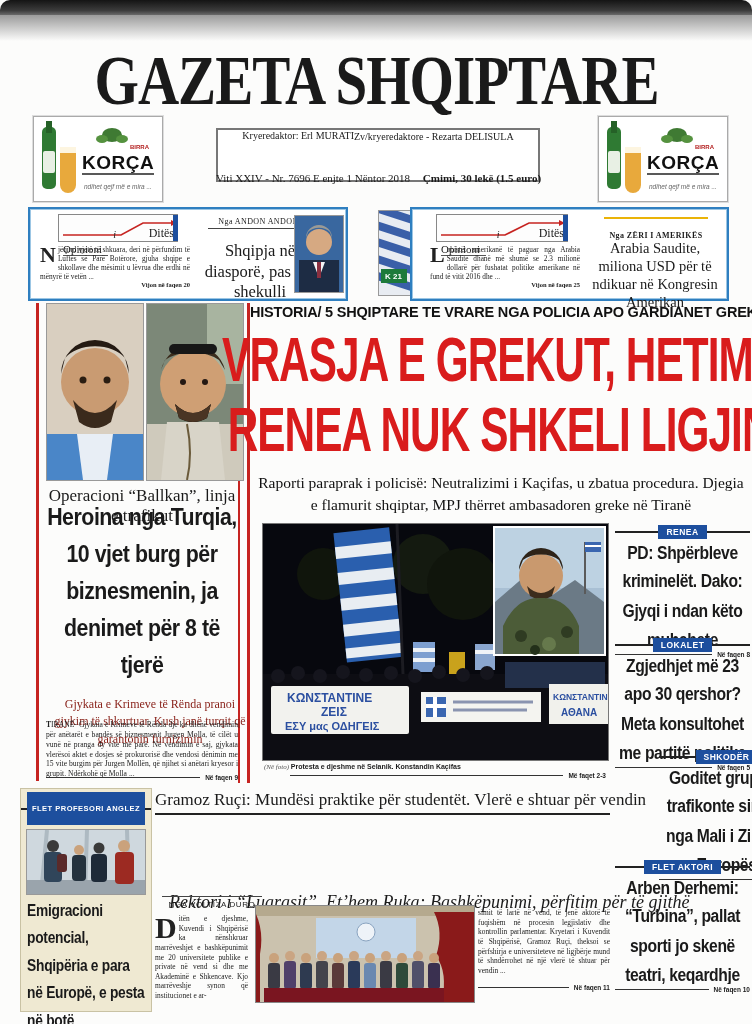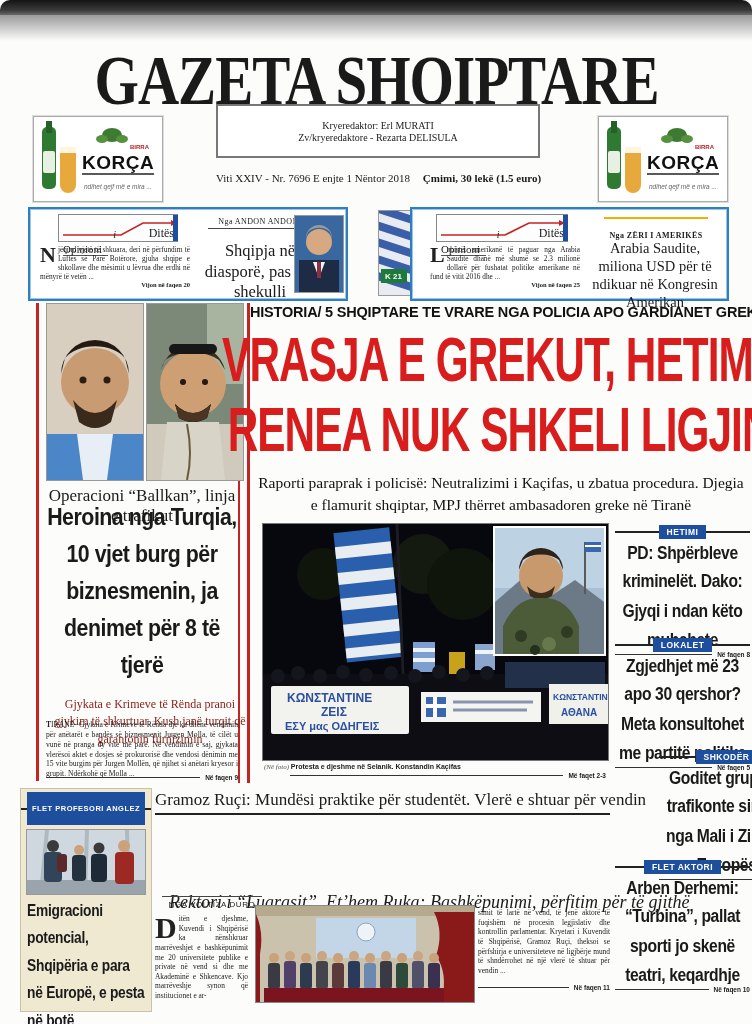--- a/index.html
+++ b/index.html
@@ -12,22 +12,22 @@
   .topfade{top:15px;left:0;width:752px;height:26px;
            background:linear-gradient(180deg,#9b9b9b,#fcfcfb);}
 
   
   .masthead{top:48px;left:0;width:752px;text-align:center;}
   .masthead span{display:inline-block;font-weight:bold;font-size:56px;letter-spacing:-1px;
                  transform:scale(1.02,1.25);transform-origin:center;white-space:nowrap;}
 
   
   .adbox{width:128px;height:84px;background:#fff;border:1px solid #aaa;box-shadow:0 0 0 1px #ddd;}
-  .infobox{top:104px;left:216px;width:320px;height:50px;border:2px solid #777;background:#fff;
-           display:flex;flex-direction:column;justify-content:center;text-align:center;}
+  .infobox{top:128px;left:216px;width:320px;height:50px;border:2px solid #777;background:#fff;
+           display:flex;flex-direction:row;justify-content:center;text-align:center;}
   .infobox .l1{font-size:10px;}
   .infobox .l2{font-size:10px;margin-top:1px;}
   .infobox .l3{font-size:9.5px;margin-top:2px;}
   .dateline{top:172px;left:216px;width:320px;text-align:center;font-size:11px;white-space:nowrap;}
   .dateline b{margin-left:10px;}
 
   
   .opbox{border:2px solid #2f7fc0;box-shadow:0 0 0 1px #9cc6e4 inset;background:#fff;}
   .oplogo{position:absolute;border:1px solid #888;background:#fdfdfd;}
   .oplogo .t1{position:absolute;top:16px;left:4px;font-size:11px;border-bottom:1px solid #555;padding:0 6px 0 0;margin-top:12px;}
@@ -343,21 +343,21 @@
     <b>Protesta e djeshme në Selanik. Konstandin Kaçifas</b>
   </div>
   <div class="abs noterow" style="top:772px;left:290px;width:316px;">
     <div class="rule"></div>
     <div class="txt">Më faqet 2-3</div>
   </div>
 
   <div class="abs sbitem" style="top:525px;left:615px;">
     <div class="sblabel">
         <div class="dash"></div>
-      <div class="bar">HETIMI</div>
+      <div class="bar">RENEA</div>
       <div class="dash"></div>
       </div>
     <div class="sbhead"><span>PD: Shpërbleve kriminelët. Dako: Gjyqi i ndan këto muhabete</span></div>
     <div class="noterow" style="margin-top:2px;">
         <div class="rule"></div>
       <div class="txt">Në faqen 8</div>
       </div>
   </div>
   <div class="abs sbitem" style="top:638px;left:615px;">
     <div class="sblabel">

